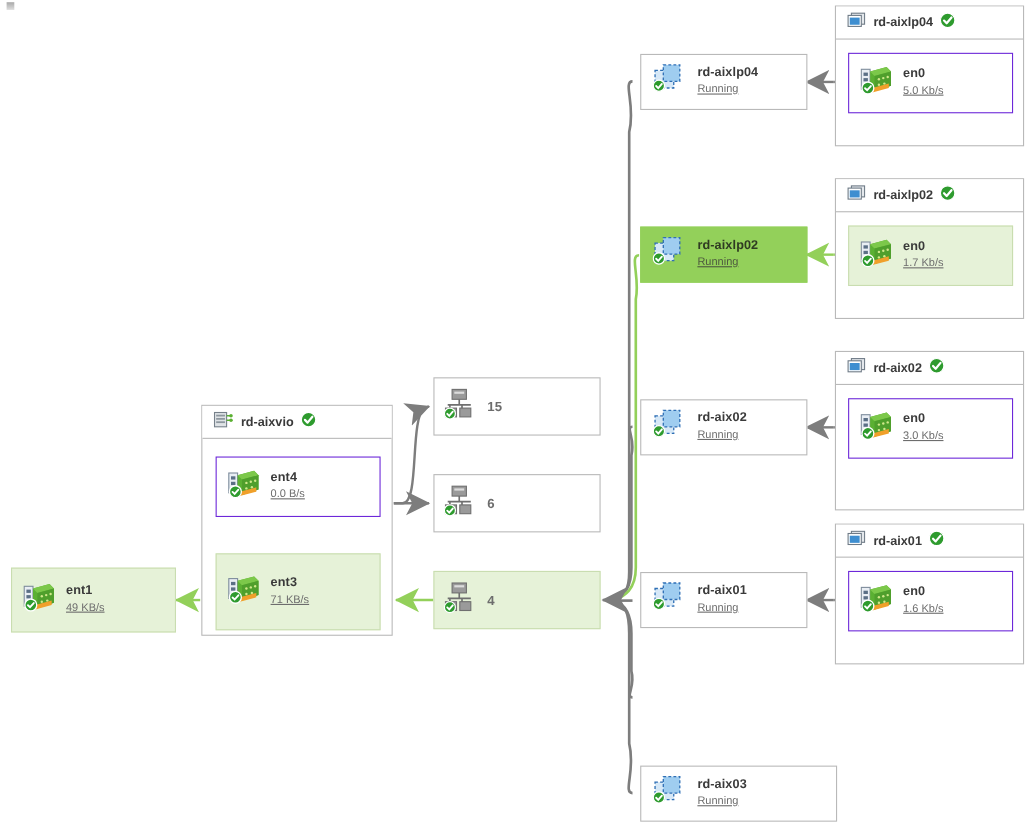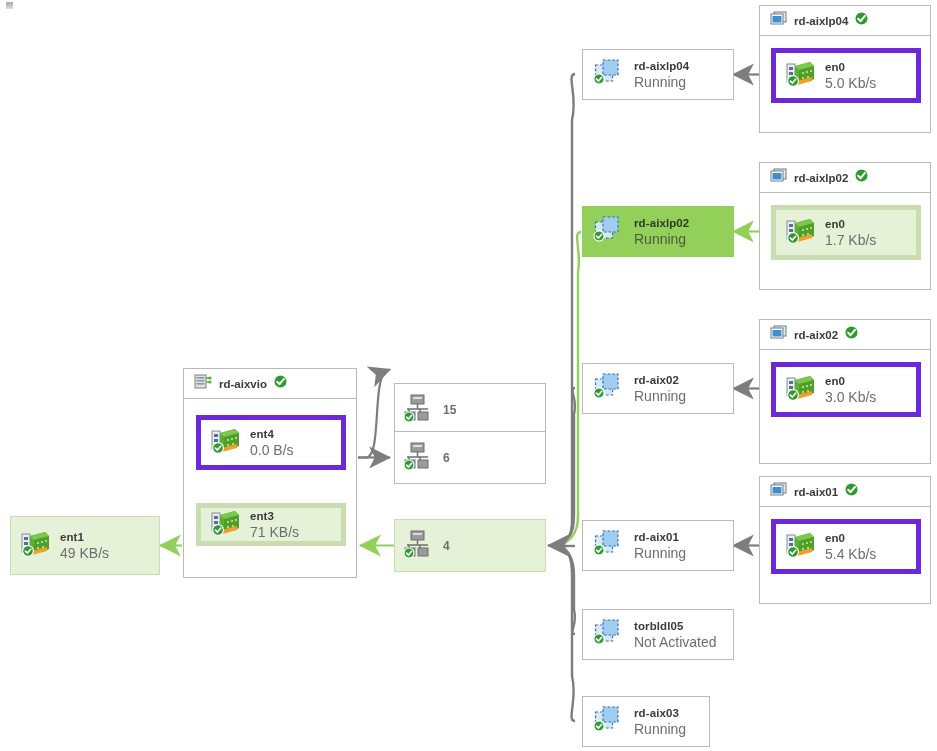--- a/index.html
+++ b/index.html
@@ -15,34 +15,34 @@
   .node{
     position:absolute;box-sizing:border-box;
     border:1px solid #b9b9b9;background:#ffffff;
   }
   .node.sel{background:#93d05a;border-color:#93d05a;}
   .node.softsel{background:#e6f2d8;border-color:#c9ddb0;}
 
   .nrow{display:flex;align-items:center;height:100%;padding-left:10px;box-sizing:border-box;}
   .ntext{display:flex;flex-direction:column;justify-content:center;margin-left:9px;}
   .ntitle{font-size:11.5px;font-weight:bold;color:#3a3a3a;line-height:15px;letter-spacing:.1px;}
-  .nsub{font-size:14px;color:#6d6d6d;line-height:16px;}
+  .nsub{font-size:10px;color:#6d6d6d;line-height:16px;text-decoration:underline;}
   .node.sel .ntitle{color:#2f3b22;}
   .node.sel .nsub{color:#4e5a3f;}
 
   
   .panel{position:absolute;box-sizing:border-box;border:1px solid #b9b9b9;background:#fff;}
   .panel-head{
     height:30px;border-bottom:1px solid #b9b9b9;display:flex;align-items:center;
     padding-left:10px;box-sizing:border-box;background:#fff;
   }
   .panel-head .ptitle{font-size:11.5px;font-weight:bold;color:#3a3a3a;margin-left:7px;}
   .panel-body{position:relative;}
   .inner{
-    position:absolute;box-sizing:border-box;border:5px solid #6d28d9;background:#fff;
+    position:absolute;box-sizing:border-box;border:1px solid #6d28d9;background:#fff;
   }
   .inner.softsel{background:#e6f2d8;border-color:#c9ddb0;}
 
   
   .vlan-num{font-size:12px;font-weight:bold;color:#6d6d6d;margin-left:8px;}
 
   .ico{flex:0 0 auto;position:relative;display:block;}
   .artifact{position:absolute;left:6px;top:2px;width:7px;height:7px;
     background:linear-gradient(#9a9a9a,#d8d8d8);opacity:.85;}
 </style>
@@ -185,21 +185,21 @@
               <path d="M4.4,21.2 L6.3,23 L9.7,19.2" stroke="#ffffff" stroke-width="1.7" fill="none" stroke-linecap="round"></path>
             </svg>
           </span>
           <span class="ntext">
             <span class="ntitle">ent4</span>
             <span class="nsub">0.0 B/s</span>
           </span>
         </div>
       </div>
 
-      <div class="inner softsel" style="left:12px;top:104px;width:150px;height:43px;">
+      <div class="inner softsel" style="left:12px;top:104px;width:150px;height:70px;">
         <div class="nrow">
           <span class="ico">
             <svg width="30" height="28" viewBox="0 0 30 28">
               <rect x="1" y="4" width="8" height="18" fill="#e9eef4" stroke="#7e8c9c" stroke-width="1"></rect>
               <rect x="3" y="7" width="4" height="3" fill="#5b6f86"></rect>
               <rect x="3" y="12" width="4" height="3" fill="#5b6f86"></rect>
               <path d="M9,6 L24,2 L28,6 L28,19 L13,24 L9,20 Z" fill="#5bb032"></path>
               <path d="M9,6 L24,2 L28,6 L13,10 Z" fill="#7cc84a"></path>
               <path d="M13,10 L28,6 L28,19 L13,24 Z" fill="#4f9f2c"></path>
               <circle cx="17" cy="13" r="1.1" fill="#cfe88a"></circle>
@@ -214,21 +214,21 @@
           </span>
           <span class="ntext">
             <span class="ntitle">ent3</span>
             <span class="nsub">71 KB/s</span>
           </span>
         </div>
       </div>
     </div>
   </div>
 
-  <div class="node" style="left:394px;top:343px;width:152px;height:53px;margin-top:40px;">
+  <div class="node" style="left:394px;top:343px;width:152px;height:53px;">
     <div class="nrow" style="padding-left:8px;">
       <span class="ico">
         <svg width="32" height="30" viewBox="0 0 32 30">
           <rect x="8" y="2" width="13" height="9" fill="#9a9a9a" stroke="#6f6f6f" stroke-width="1"></rect>
           <rect x="10" y="4" width="9" height="2" fill="#dcdcdc"></rect>
           <path d="M14.5,11 L14.5,16 M4,16 L25,16 M6,16 L6,20 M17,16 L17,20" stroke="#6f6f6f" stroke-width="1.5" fill="none"></path>
           <rect x="2" y="19" width="10" height="8" fill="#9a9a9a" stroke="#6f6f6f" stroke-width="1"></rect>
           <rect x="15" y="19" width="10" height="8" fill="#9a9a9a" stroke="#6f6f6f" stroke-width="1"></rect>
           <circle cx="6" cy="24" r="5" fill="#2e9b2e" stroke="#ffffff" stroke-width="1.1"></circle>
           <path d="M3.6,24.2 L5.4,26 L8.6,22.3" stroke="#ffffff" stroke-width="1.7" fill="none" stroke-linecap="round"></path>
@@ -333,38 +333,22 @@
           <path d="M3.5,21.2 L5.4,23.1 L8.7,19.3" stroke="#ffffff" stroke-width="1.7" fill="none" stroke-linecap="round"></path>
         </svg>
       </span>
       <span class="ntext">
         <span class="ntitle">rd-aix01</span>
         <span class="nsub">Running</span>
       </span>
     </div>
   </div>
 
-  <div class="node" style="left:582px;top:609px;width:152px;height:51px;">
-    <div class="nrow">
-      <span class="ico">
-        <svg width="32" height="30" viewBox="0 0 32 30">
-          <rect x="2.5" y="7" width="17" height="16" fill="#d6e8f7" stroke="#2f6fb5" stroke-width="1.2" stroke-dasharray="2.6 2"></rect>
-          <rect x="10" y="2" width="15" height="15" fill="#9fcdf0" stroke="#2f6fb5" stroke-width="1.2" stroke-dasharray="2.6 2"></rect>
-          <circle cx="6" cy="21" r="5.1" fill="#2e9b2e" stroke="#ffffff" stroke-width="1.1"></circle>
-          <path d="M3.5,21.2 L5.4,23.1 L8.7,19.3" stroke="#ffffff" stroke-width="1.7" fill="none" stroke-linecap="round"></path>
-        </svg>
-      </span>
-      <span class="ntext">
-        <span class="ntitle">torbldl05</span>
-        <span class="nsub">Not Activated</span>
-      </span>
-    </div>
-  </div>
-
-  <div class="node" style="left:582px;top:696px;width:128px;height:51px;">
+
+  <div class="node" style="left:582px;top:696px;width:179px;height:51px;">
     <div class="nrow">
       <span class="ico">
         <svg width="32" height="30" viewBox="0 0 32 30">
           <rect x="2.5" y="7" width="17" height="16" fill="#d6e8f7" stroke="#2f6fb5" stroke-width="1.2" stroke-dasharray="2.6 2"></rect>
           <rect x="10" y="2" width="15" height="15" fill="#9fcdf0" stroke="#2f6fb5" stroke-width="1.2" stroke-dasharray="2.6 2"></rect>
           <circle cx="6" cy="21" r="5.1" fill="#2e9b2e" stroke="#ffffff" stroke-width="1.1"></circle>
           <path d="M3.5,21.2 L5.4,23.1 L8.7,19.3" stroke="#ffffff" stroke-width="1.7" fill="none" stroke-linecap="round"></path>
         </svg>
       </span>
       <span class="ntext">
@@ -548,20 +532,20 @@
               <circle cx="25" cy="11" r="1.1" fill="#cfe88a"></circle>
               <circle cx="17" cy="18" r="1.1" fill="#cfe88a"></circle>
               <circle cx="22" cy="17" r="1.1" fill="#cfe88a"></circle>
               <path d="M11,21 L26,17 L26,21 L11,25 Z" fill="#f0a02a"></path>
               <circle cx="7" cy="21" r="5.4" fill="#2e9b2e" stroke="#ffffff" stroke-width="1.2"></circle>
               <path d="M4.4,21.2 L6.3,23 L9.7,19.2" stroke="#ffffff" stroke-width="1.7" fill="none" stroke-linecap="round"></path>
             </svg>
           </span>
           <span class="ntext">
             <span class="ntitle">en0</span>
-            <span class="nsub">5.4 Kb/s</span>
+            <span class="nsub">1.6 Kb/s</span>
           </span>
         </div>
       </div>
     </div>
   </div>
 
 </div>
 
 </body></html>

